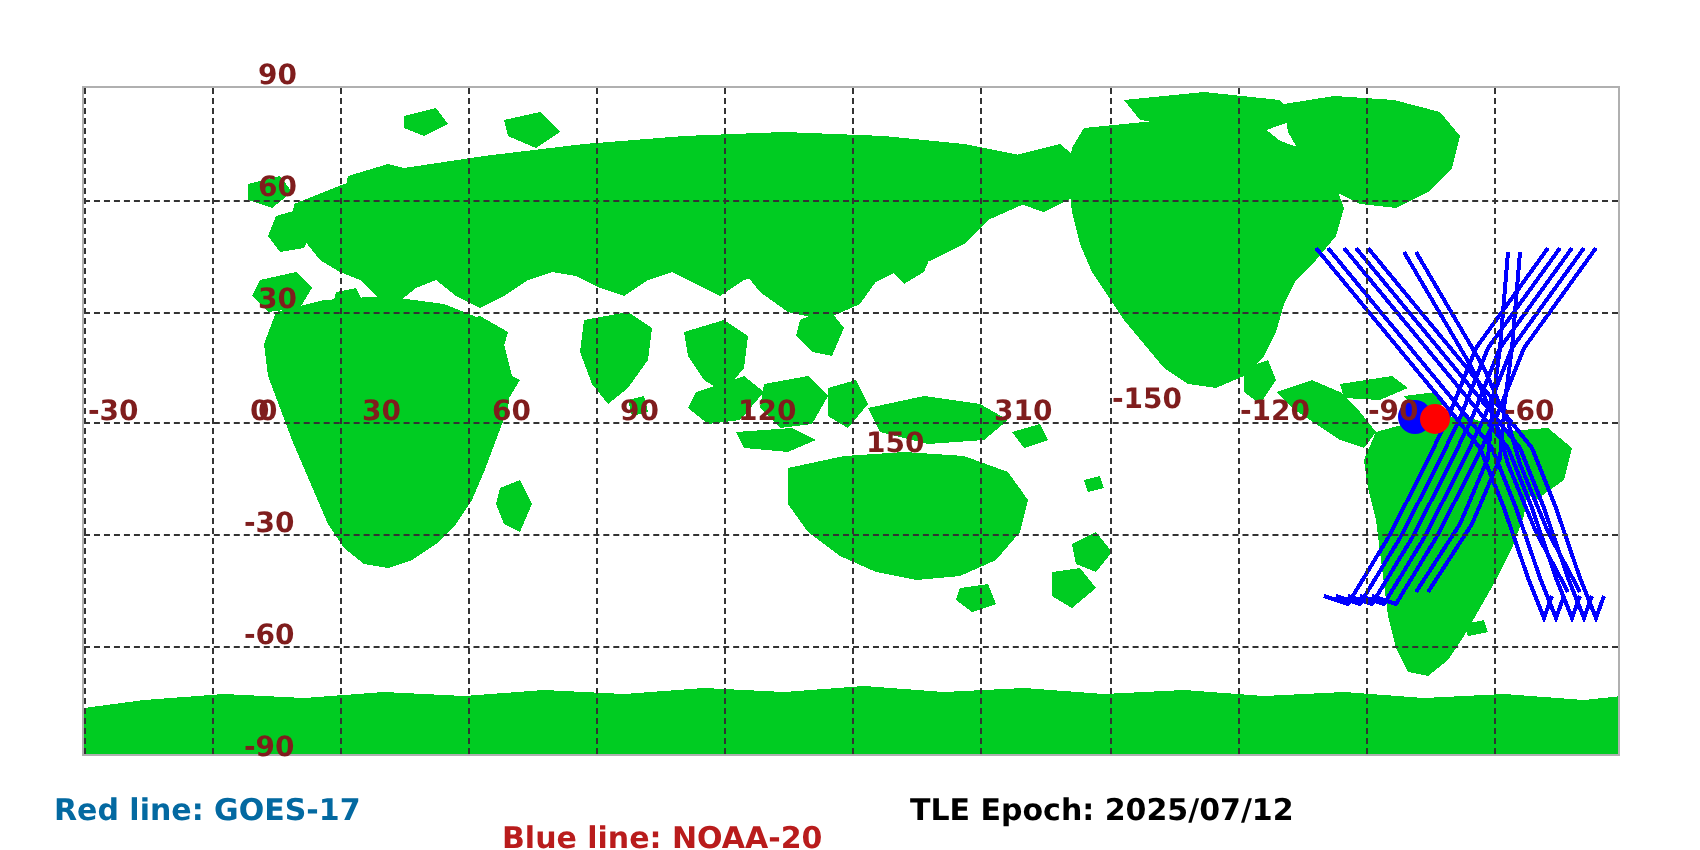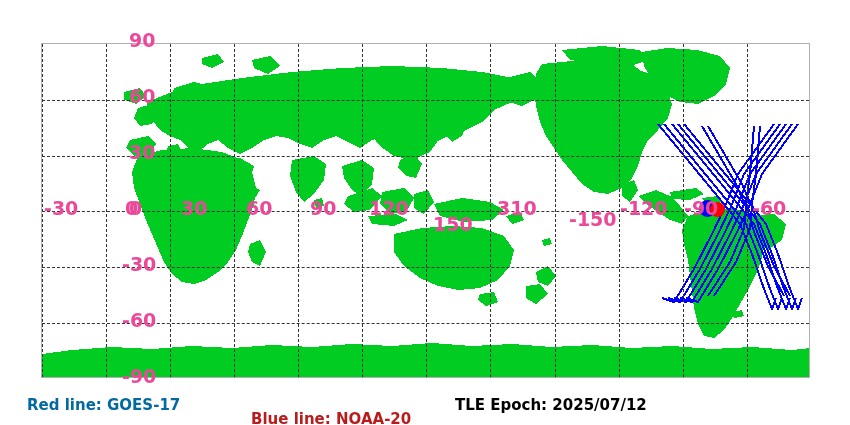--- a/index.html
+++ b/index.html
@@ -14,21 +14,21 @@
   }
   #map-svg{position:absolute;left:0;top:0;width:769px;height:335px;display:block;}
 
   
   .grid-v,.grid-h{position:absolute;pointer-events:none;}
   .grid-v{width:0;border-left:1px dashed #333;height:100%;top:0;}
   .grid-h{height:0;border-top:1px dashed #333;width:100%;left:0;}
 
   
   .lon-label,.lat-label{
-    position:absolute;color:#ec4899;font-weight:bold;font-size:19px;
+    position:absolute;color:#7f1d1d;font-weight:bold;font-size:14px;
     font-family:"DejaVu Sans","Liberation Sans",sans-serif;
     white-space:nowrap;line-height:1;
   }
 
   
   .sat-dot{position:absolute;border-radius:50%;}
   #noaa20-marker{background:#0000ff;}
   #goes17-marker{background:#ff0000;}
 
   
@@ -179,21 +179,21 @@
 </div>
 
 <div class="lon-label" style="left:44px;top:199px;">-30</div>
 <div class="lon-label" style="left:125px;top:199px;">0</div>
 <div class="lon-label" style="left:181px;top:199px;">30</div>
 <div class="lon-label" style="left:246px;top:199px;">60</div>
 <div class="lon-label" style="left:310px;top:199px;">90</div>
 <div class="lon-label" style="left:369px;top:199px;">120</div>
 <div class="lon-label" style="left:433px;top:215px;">150</div>
 <div class="lon-label" style="left:497px;top:199px;">310</div>
-<div class="lon-label" style="left:556px;top:210px;margin-left:13px;">-150</div>
+<div class="lon-label" style="left:556px;top:193px;">-150</div>
 <div class="lon-label" style="left:620px;top:199px;">-120</div>
 <div class="lon-label" style="left:684px;top:199px;">-90</div>
 <div class="lon-label" style="left:752px;top:199px;">-60</div>
 
 <div class="lat-label" style="left:129px;top:31px;">90</div>
 <div class="lat-label" style="left:129px;top:87px;">60</div>
 <div class="lat-label" style="left:129px;top:143px;">30</div>
 <div class="lat-label" style="left:129px;top:199px;">0</div>
 <div class="lat-label" style="left:122px;top:255px;">-30</div>
 <div class="lat-label" style="left:122px;top:311px;">-60</div>

